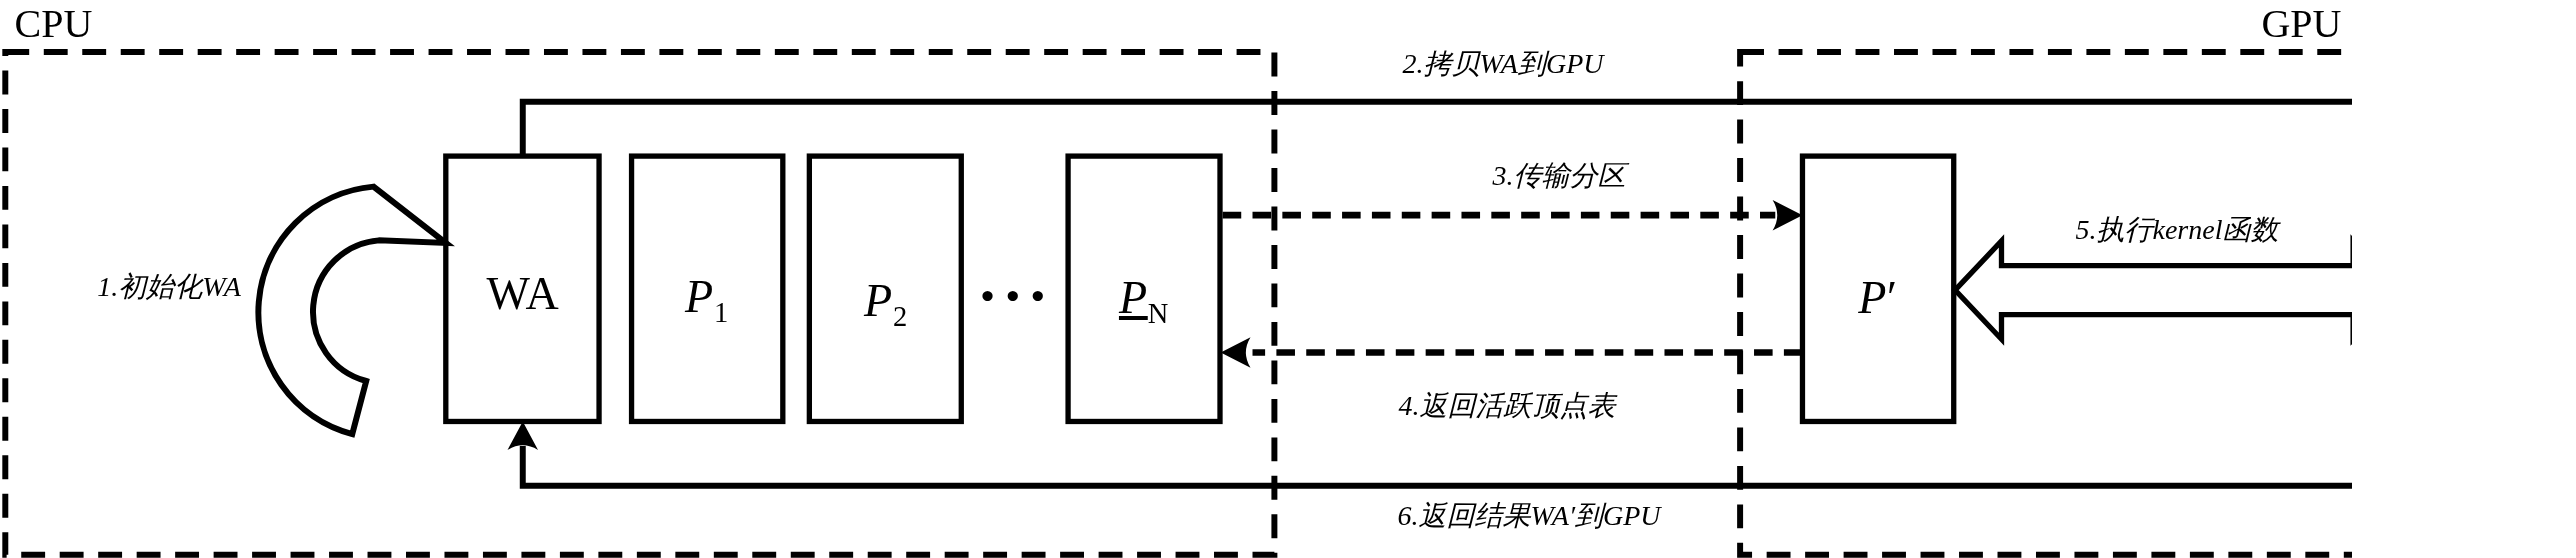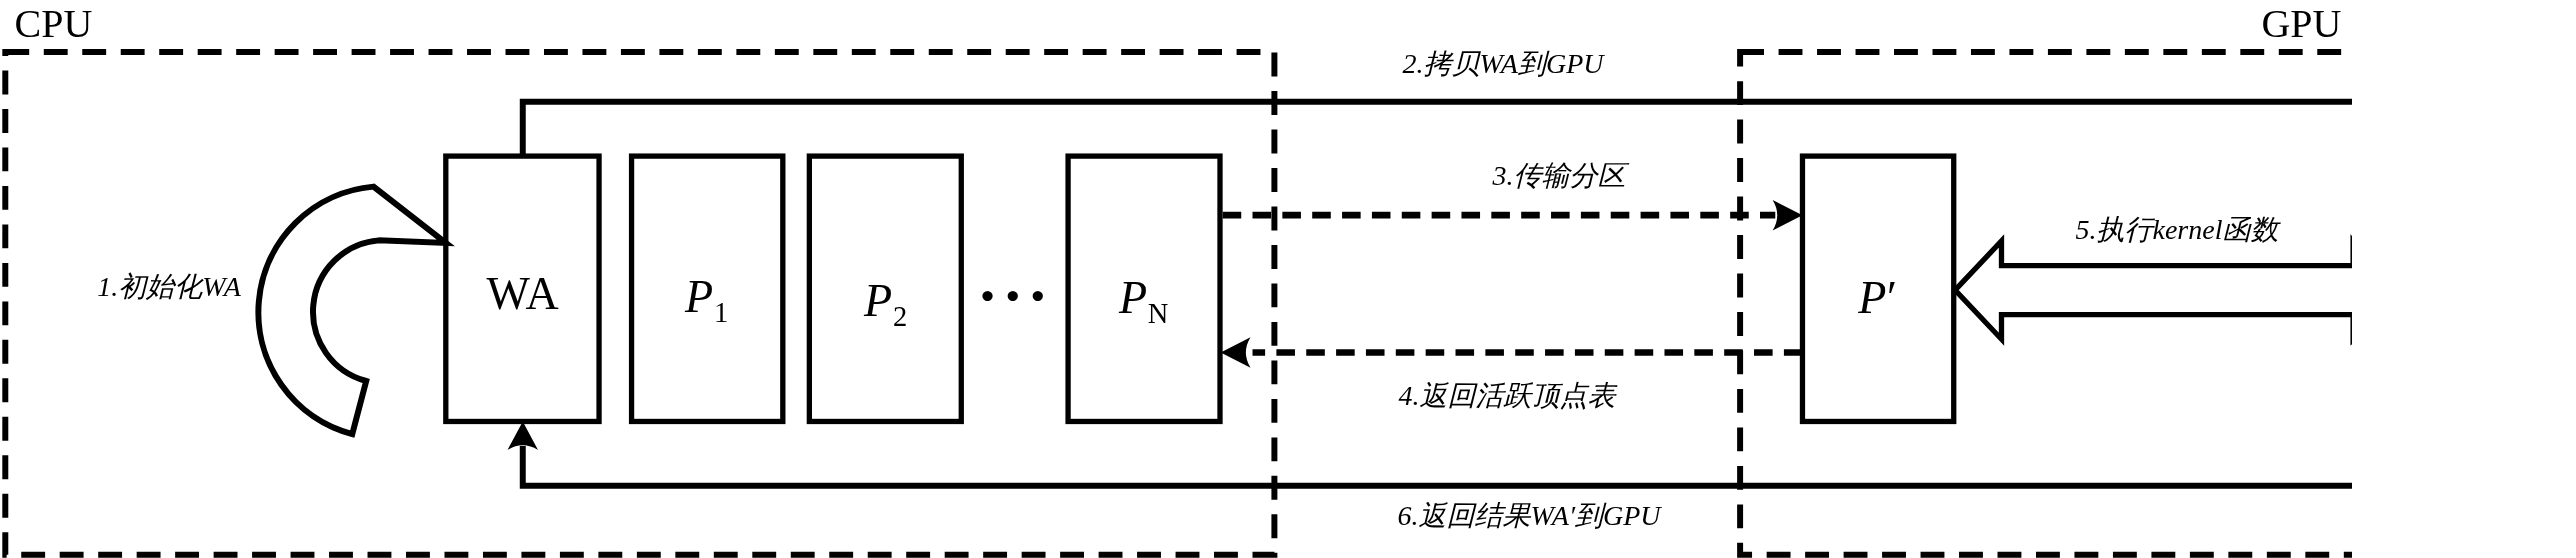--- a/index.html
+++ b/index.html
@@ -70,37 +70,37 @@
     <polyline points="3733,637 3733,732 788,732 788,672" fill="none" stroke="#000" stroke-width="9"></polyline>
     <path d="M 765 678 Q 788 664 811 678 L 788 635 Z" fill="#000" stroke="none"></path>
   </svg>
 
   <div class="lbl region-lbl" style="left:14.6px;top:4px;">CPU</div>
   <div class="lbl region-lbl" style="right:10.6px;top:4px;">GPU</div>
 
   <div class="lbl step-lbl" style="left:169px;top:273px;">1.初始化WA</div>
   <div class="lbl step-lbl" style="left:1503px;top:50px;">2.拷贝WA到GPU</div>
   <div class="lbl step-lbl" style="left:1559px;top:162px;">3.传输分区</div>
-  <div class="lbl step-lbl" style="left:1507px;top:382px;text-align:right;">4.返回活跃顶点表</div>
+  <div class="lbl step-lbl" style="left:1507px;top:392px;text-align:right;">4.返回活跃顶点表</div>
   <div class="lbl step-lbl" style="left:2177px;top:216px;">5.执行kernel函数</div>
   <div class="lbl step-lbl" style="left:1529px;top:502px;">6.返回结果WA′到GPU</div>
 
   <div class="lbl box-lbl" style="left:523px;top:294px;">WA</div>
 
   <div class="lbl box-lbl" style="left:707px;top:297px;">
     <span class="p-base">P</span><sub>1</sub>
   </div>
 
   <div class="lbl box-lbl" style="left:886px;top:301px;">
     <span class="p-base">P</span><sub>2</sub>
   </div>
 
   <div class="lbl dots-lbl" style="left:1016px;top:297px;">•••</div>
 
-  <div class="lbl box-lbl" style="left:1144px;top:298px;">
+  <div class="lbl box-lbl" style="left:1144px;top:298px;text-decoration:underline;">
     <span class="p-base">P</span><sub>N</sub>
   </div>
 
   <div class="lbl box-lbl" style="left:1878px;top:298px;">
     <span class="p-base">P</span><span>′</span>
   </div>
 
   <div class="lbl box-lbl" style="left:2476px;top:313px;">WA′</div>
 
 </div>

